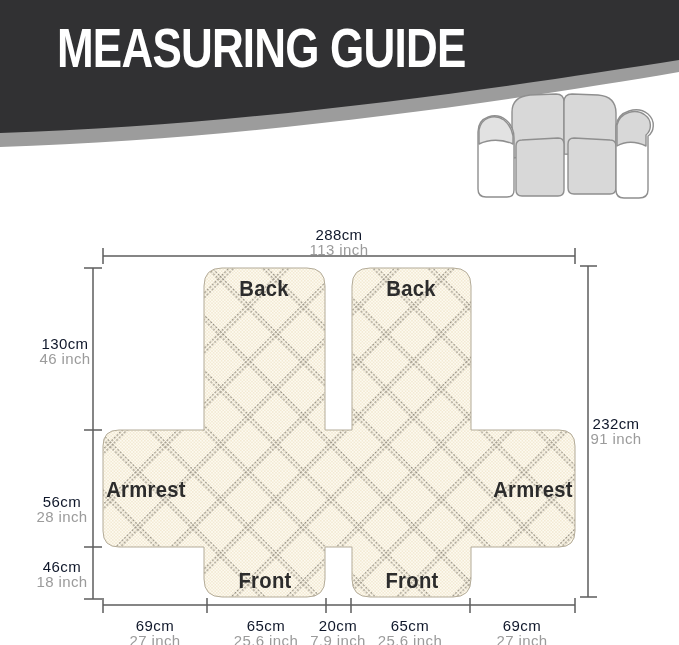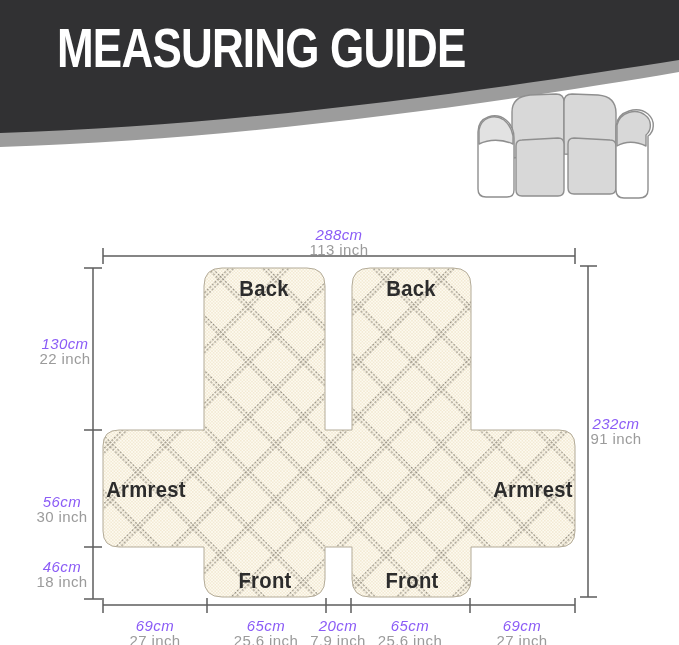--- a/index.html
+++ b/index.html
@@ -25,21 +25,21 @@
   .panel-label {
     position:absolute; transform:translate(-50%,-50%) scaleX(.92);
     font-size:22px; font-weight:700; color:#2c2c2c;
     letter-spacing:.3px; white-space:nowrap;
   }
   .meas {
     position:absolute; transform:translateX(-50%);
     text-align:center; font-size:15px; line-height:14.5px;
     letter-spacing:.4px; white-space:nowrap;
   }
-  .meas .cm { display:block; color:#8b5cf6;font-style:italic; }
+  .meas .cm { display:block; color:#0f172a; }
   .meas .in { display:block; color:#9b9b9b; }
 </style>
 </head>
 <body>
 
 <div class="canvas">
 
   <svg class="banner-svg" width="679" height="160" viewBox="0 0 679 160">
     <path d="M0,0 H679 V72 C520,99 260,139 0,147 Z" fill="#9c9c9c"></path>
     <path d="M0,0 H679 V60 C520,85 260,125 0,133 Z" fill="#313133"></path>
@@ -105,25 +105,25 @@
   <div class="panel-label" style="left:265px; top:581px">Front</div>
   <div class="panel-label" style="left:412px; top:581px">Front</div>
 
   <div class="meas" style="left:339px; top:228px">
     <span class="cm">288cm</span>
     <span class="in">113 inch</span>
   </div>
 
   <div class="meas" style="left:65px; top:337px">
     <span class="cm">130cm</span>
-    <span class="in">22 inch</span>
+    <span class="in">46 inch</span>
   </div>
   <div class="meas" style="left:62px; top:495px">
     <span class="cm">56cm</span>
-    <span class="in">30 inch</span>
+    <span class="in">28 inch</span>
   </div>
   <div class="meas" style="left:62px; top:560px">
     <span class="cm">46cm</span>
     <span class="in">18 inch</span>
   </div>
 
   <div class="meas" style="left:616px; top:417px">
     <span class="cm">232cm</span>
     <span class="in">91 inch</span>
   </div>

